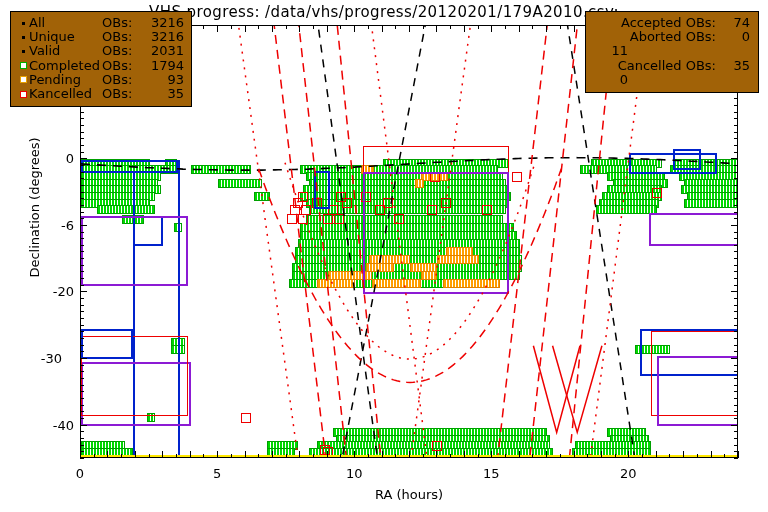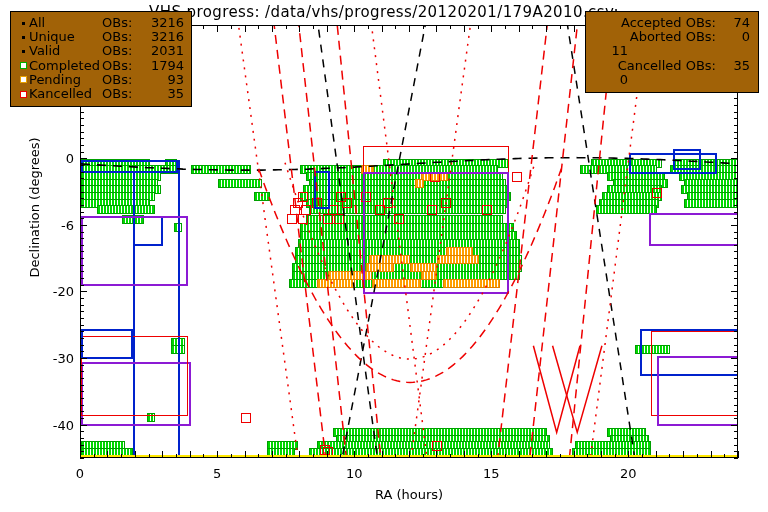--- a/index.html
+++ b/index.html
@@ -447,21 +447,21 @@
       <div class="tk tky" style="top: 38.3231px; left: 734px; width: 4px;"></div>
       <div class="tk tky" style="top: 31.6615px; left: 80px; width: 4px;"></div>
       <div class="tk tky" style="top: 31.6615px; left: 734px; width: 4px;"></div>
       <div class="tk tky" style="top: 25px; left: 80px; width: 7px;"></div>
       <div class="tk tky" style="top: 25px; left: 731px; width: 7px;"></div>
       <div class="lbly" style="top: 25px; left: 34px; width: 40px;">20</div>
       <div class="lbly" style="top: 91.6154px; left: 34px; width: 40px;">10</div>
       <div class="lbly" style="top: 158.231px; left: 34px; width: 40px;">0</div>
       <div class="lbly" style="top: 224.846px; left: 34px; width: 40px;">-6</div>
       <div class="lbly" style="top: 291.462px; left: 34px; width: 40px;">-20</div>
-      <div class="lbly" style="top: 358.077px; left: 34px; width: 40px;">-30</div>
+      <div class="lbly" style="top: 358.077px; left: 22px; width: 40px;">-30</div>
       <div class="lbly" style="top: 424.692px; left: 34px; width: 40px;">-40</div>
     </div>
 
 <div class="t" id="xaxis-title">RA (hours)</div>
 <div style="position:absolute;left:0;top:0;">
   <div id="yaxis-title">Declination (degrees)</div>
 </div>
 
 <div class="panel" id="legend">
       <div class="lrow"><span class="lkey"><span class="dotg" style="background: rgb(0, 0, 0);"></span></span><span class="lname">All</span><span class="lobs">OBs:</span><span class="lval">3216</span></div>

